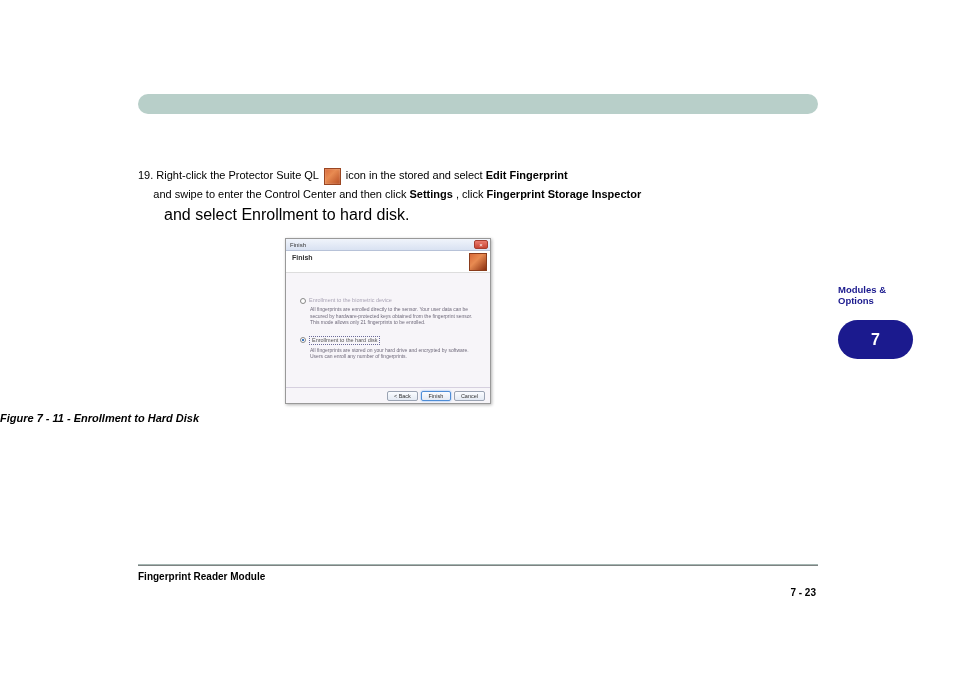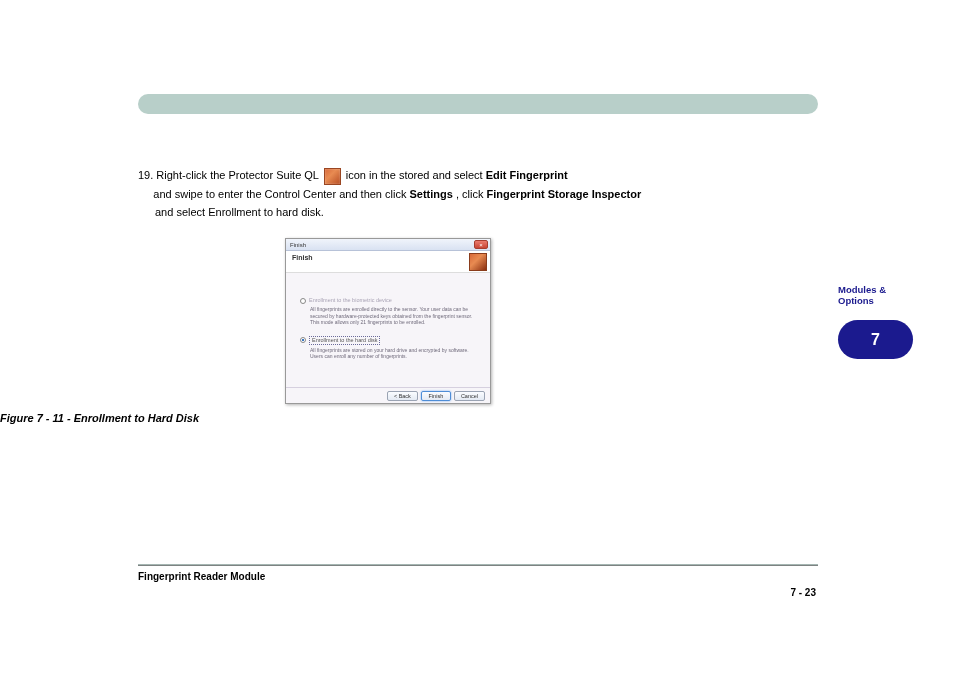--- a/index.html
+++ b/index.html
@@ -50,23 +50,23 @@
     }
     .line2 {
       position: absolute;
       left: 138px;
       top: 188px;
       font-size: 11px;
       color: #000;
     }
     .line3 {
       position: absolute;
-      left: 155px;
+      left: 164px;
       top: 206px;
-      font-size: 11px;
+      font-size: 16px;
     }
     
     .dialog {
       position: absolute;
       left: 285px;
       top: 238px;
       width: 206px;
       height: 166px;
       background: #f7f5f9;
       border: 1px solid #999;

